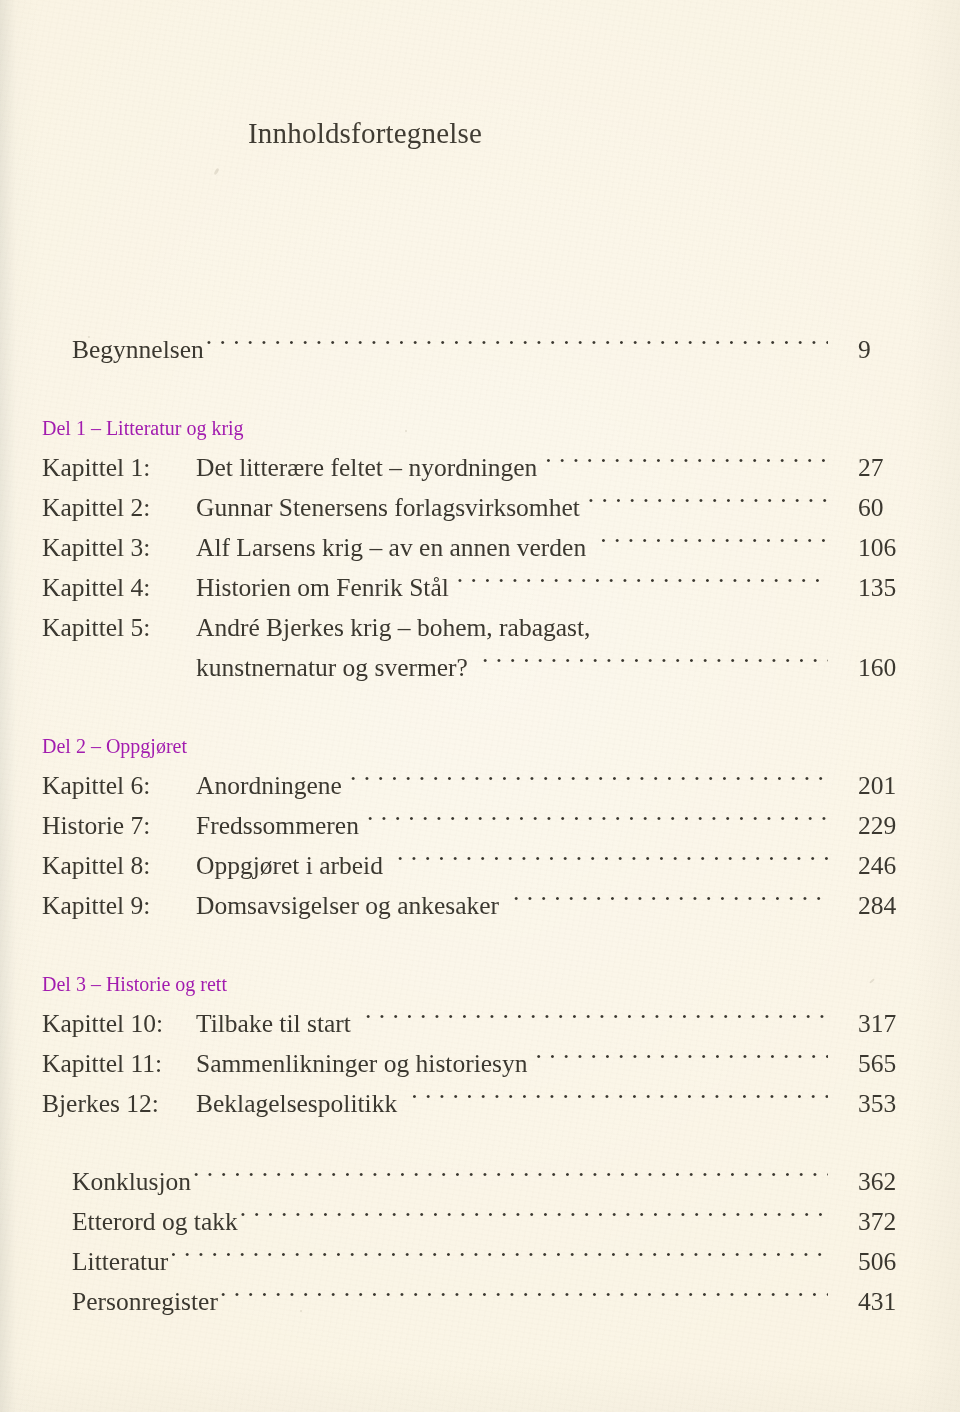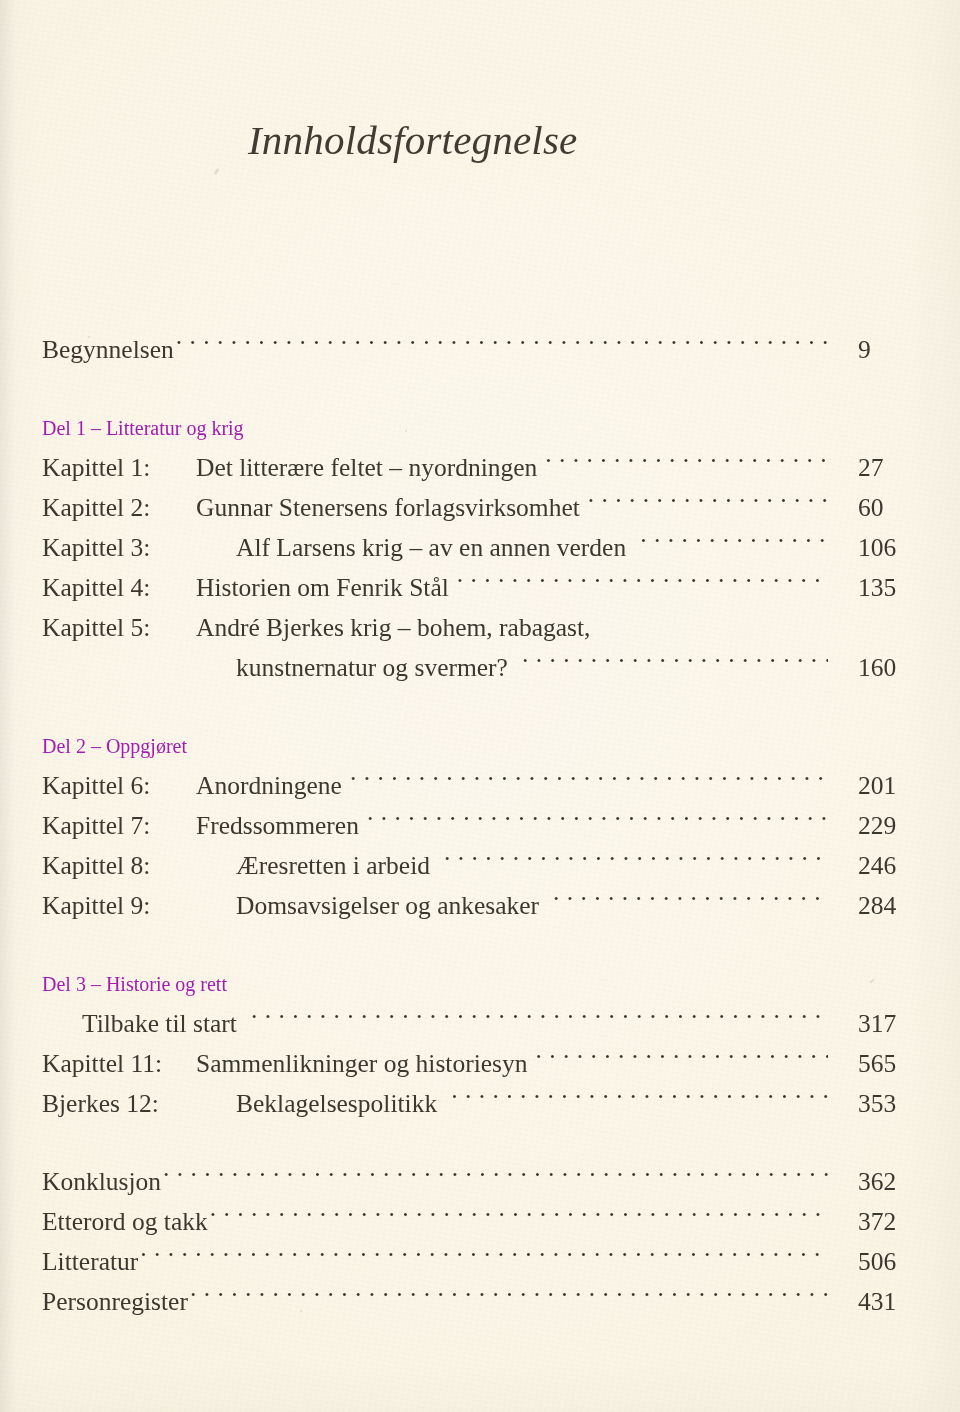--- a/index.html
+++ b/index.html
@@ -48,26 +48,25 @@
     width: 960px;
     height: 1412px;
     box-sizing: border-box;
     z-index: 2;
   }
 
   .toc-title {
     position: absolute;
     left: 248px;
     top: 117px;
-    font-size: 41px;
+    font-size: 29px;
     line-height: 1.15;
     letter-spacing: 0.2px;
     color: #403c33;
     white-space: nowrap;
-    font-style: italic;
   }
 
   .toc-body {
     position: absolute;
     left: 42px;
     top: 330px;
     width: 880px;
   }
 
   
@@ -110,38 +109,38 @@
   }
   .row .pageno {
     flex: 0 0 92px;
     text-align: left;
     padding-left: 28px;
     box-sizing: border-box;
     font-size: 25.5px;
   }
 
   
-  .row.gap-wide .title-text { padding-right: 12px; margin-left: 40px; }
+  .row.gap-wide .title-text { padding-right: 12px; }
 
   
   .part-heading {
     font-size: 20px;
     line-height: 40px;
     height: 40px;
     color: #a21caf;
     white-space: nowrap;
     font-family: Liberation Serif, serif;
   }
 
   .spacer-lg { height: 38px; }
 
   
   .row.cont .chap-no { visibility: hidden; }
 
-  .front-row .label { flex: 0 0 auto; }
+  .front-row .label { flex: 0 0 auto; margin-left: 30px; }
 </style>
 </head>
 <body>
 
 <div class="paper-texture"></div>
 <div class="paper-grain"></div>
 <div class="speck" style="left:215px;top:168px;width:3px;height:7px;transform:rotate(30deg);"></div>
 <div class="speck" style="left:88px;top:336px;width:2px;height:2px;"></div>
 <div class="speck" style="left:405px;top:430px;width:2px;height:2px;"></div>
 <div class="speck" style="left:869px;top:980px;width:6px;height:2px;transform:rotate(-40deg);"></div>
@@ -207,45 +206,46 @@
     <div class="part-heading">Del 2 – Oppgjøret</div>
 
     <div class="row">
       <span class="chap-no">Kapittel 6:</span>
       <span class="title-text">Anordningene</span>
       <span class="leader"></span>
       <span class="pageno">201</span>
     </div>
 
     <div class="row">
-      <span class="chap-no">Kapittel 7:</span>
+      <span class="chap-no">Historie 7:</span>
       <span class="title-text">Fredssommeren</span>
       <span class="leader"></span>
       <span class="pageno">229</span>
     </div>
 
     <div class="row gap-wide">
       <span class="chap-no">Kapittel 8:</span>
-      <span class="title-text">Æresretten i arbeid</span>
+      <span class="title-text">Oppgjøret i arbeid</span>
       <span class="leader"></span>
       <span class="pageno">246</span>
     </div>
 
     <div class="row gap-wide">
       <span class="chap-no">Kapittel 9:</span>
       <span class="title-text">Domsavsigelser og ankesaker</span>
       <span class="leader"></span>
       <span class="pageno">284</span>
     </div>
 
     <div class="spacer-lg"></div>
 
     <div class="part-heading">Del 3 – Historie og rett</div>
 
     <div class="row gap-wide">
+      <span class="chap-no">Kapittel 10:</span>
       <span class="title-text">Tilbake til start</span>
       <span class="leader"></span>
       <span class="pageno">317</span>
     </div>
 
     <div class="row">
       <span class="chap-no">Kapittel 11:</span>
       <span class="title-text">Sammenlikninger og historiesyn</span>
       <span class="leader"></span>
       <span class="pageno">565</span>

